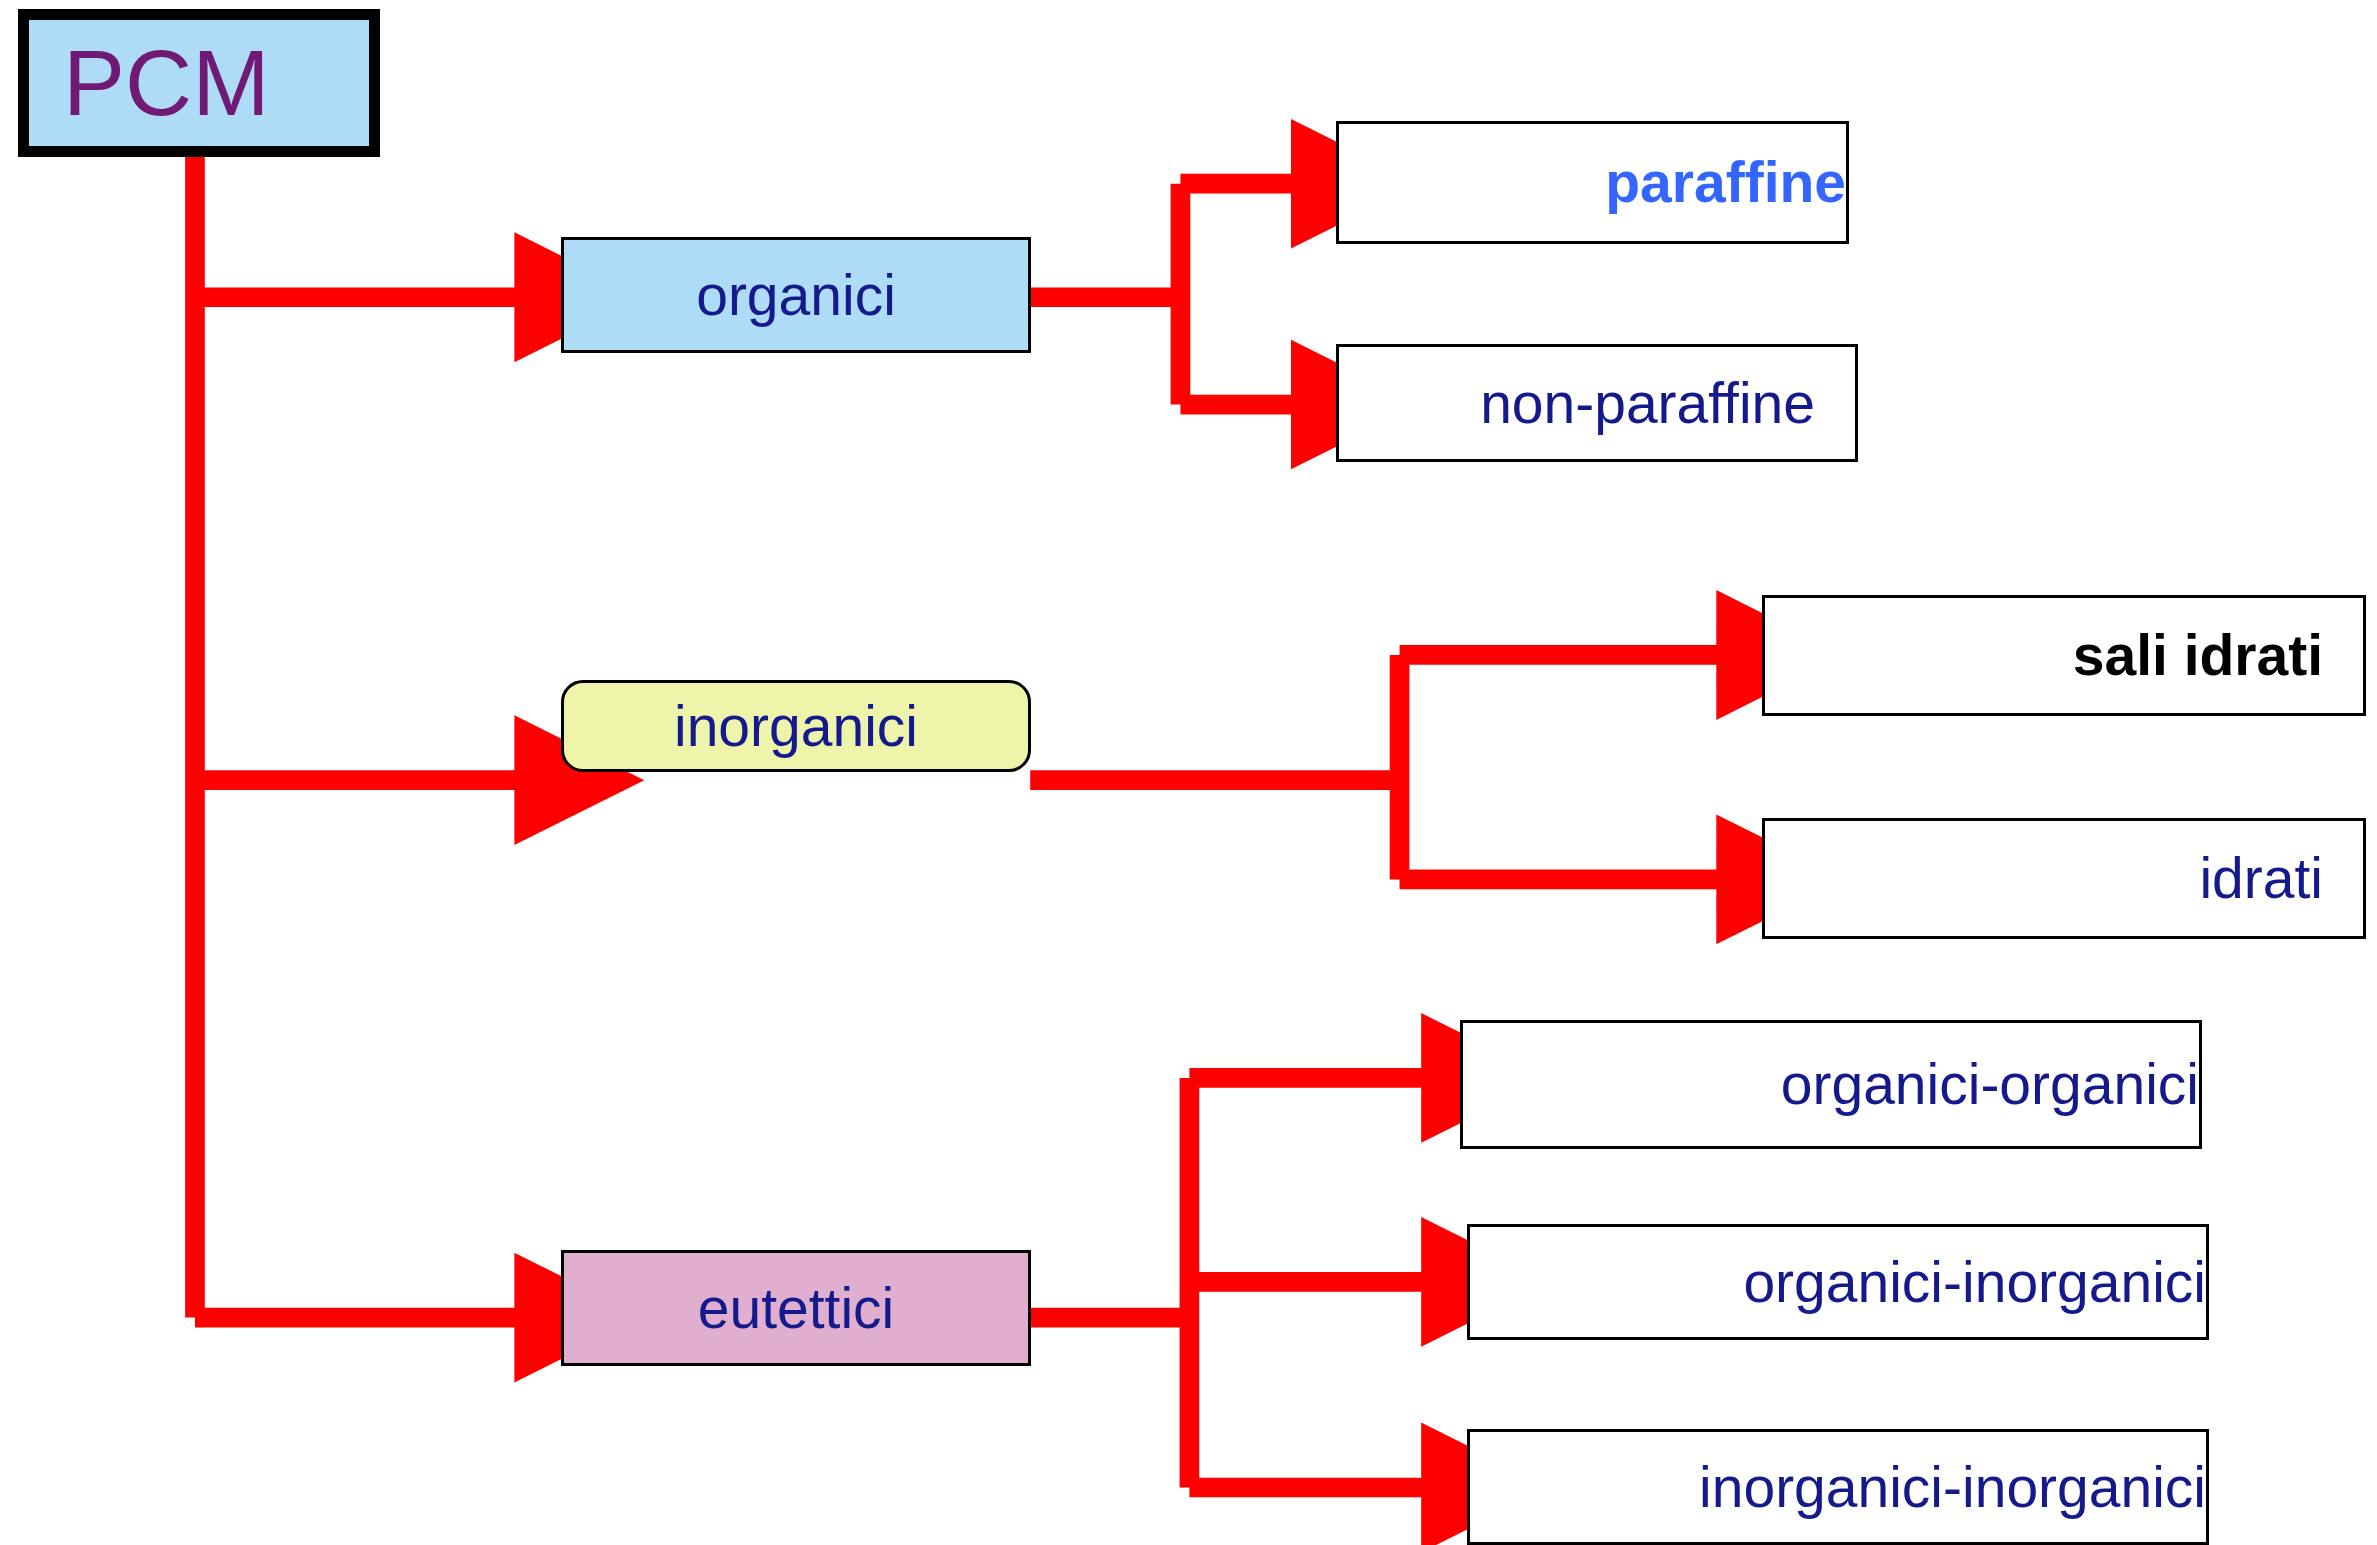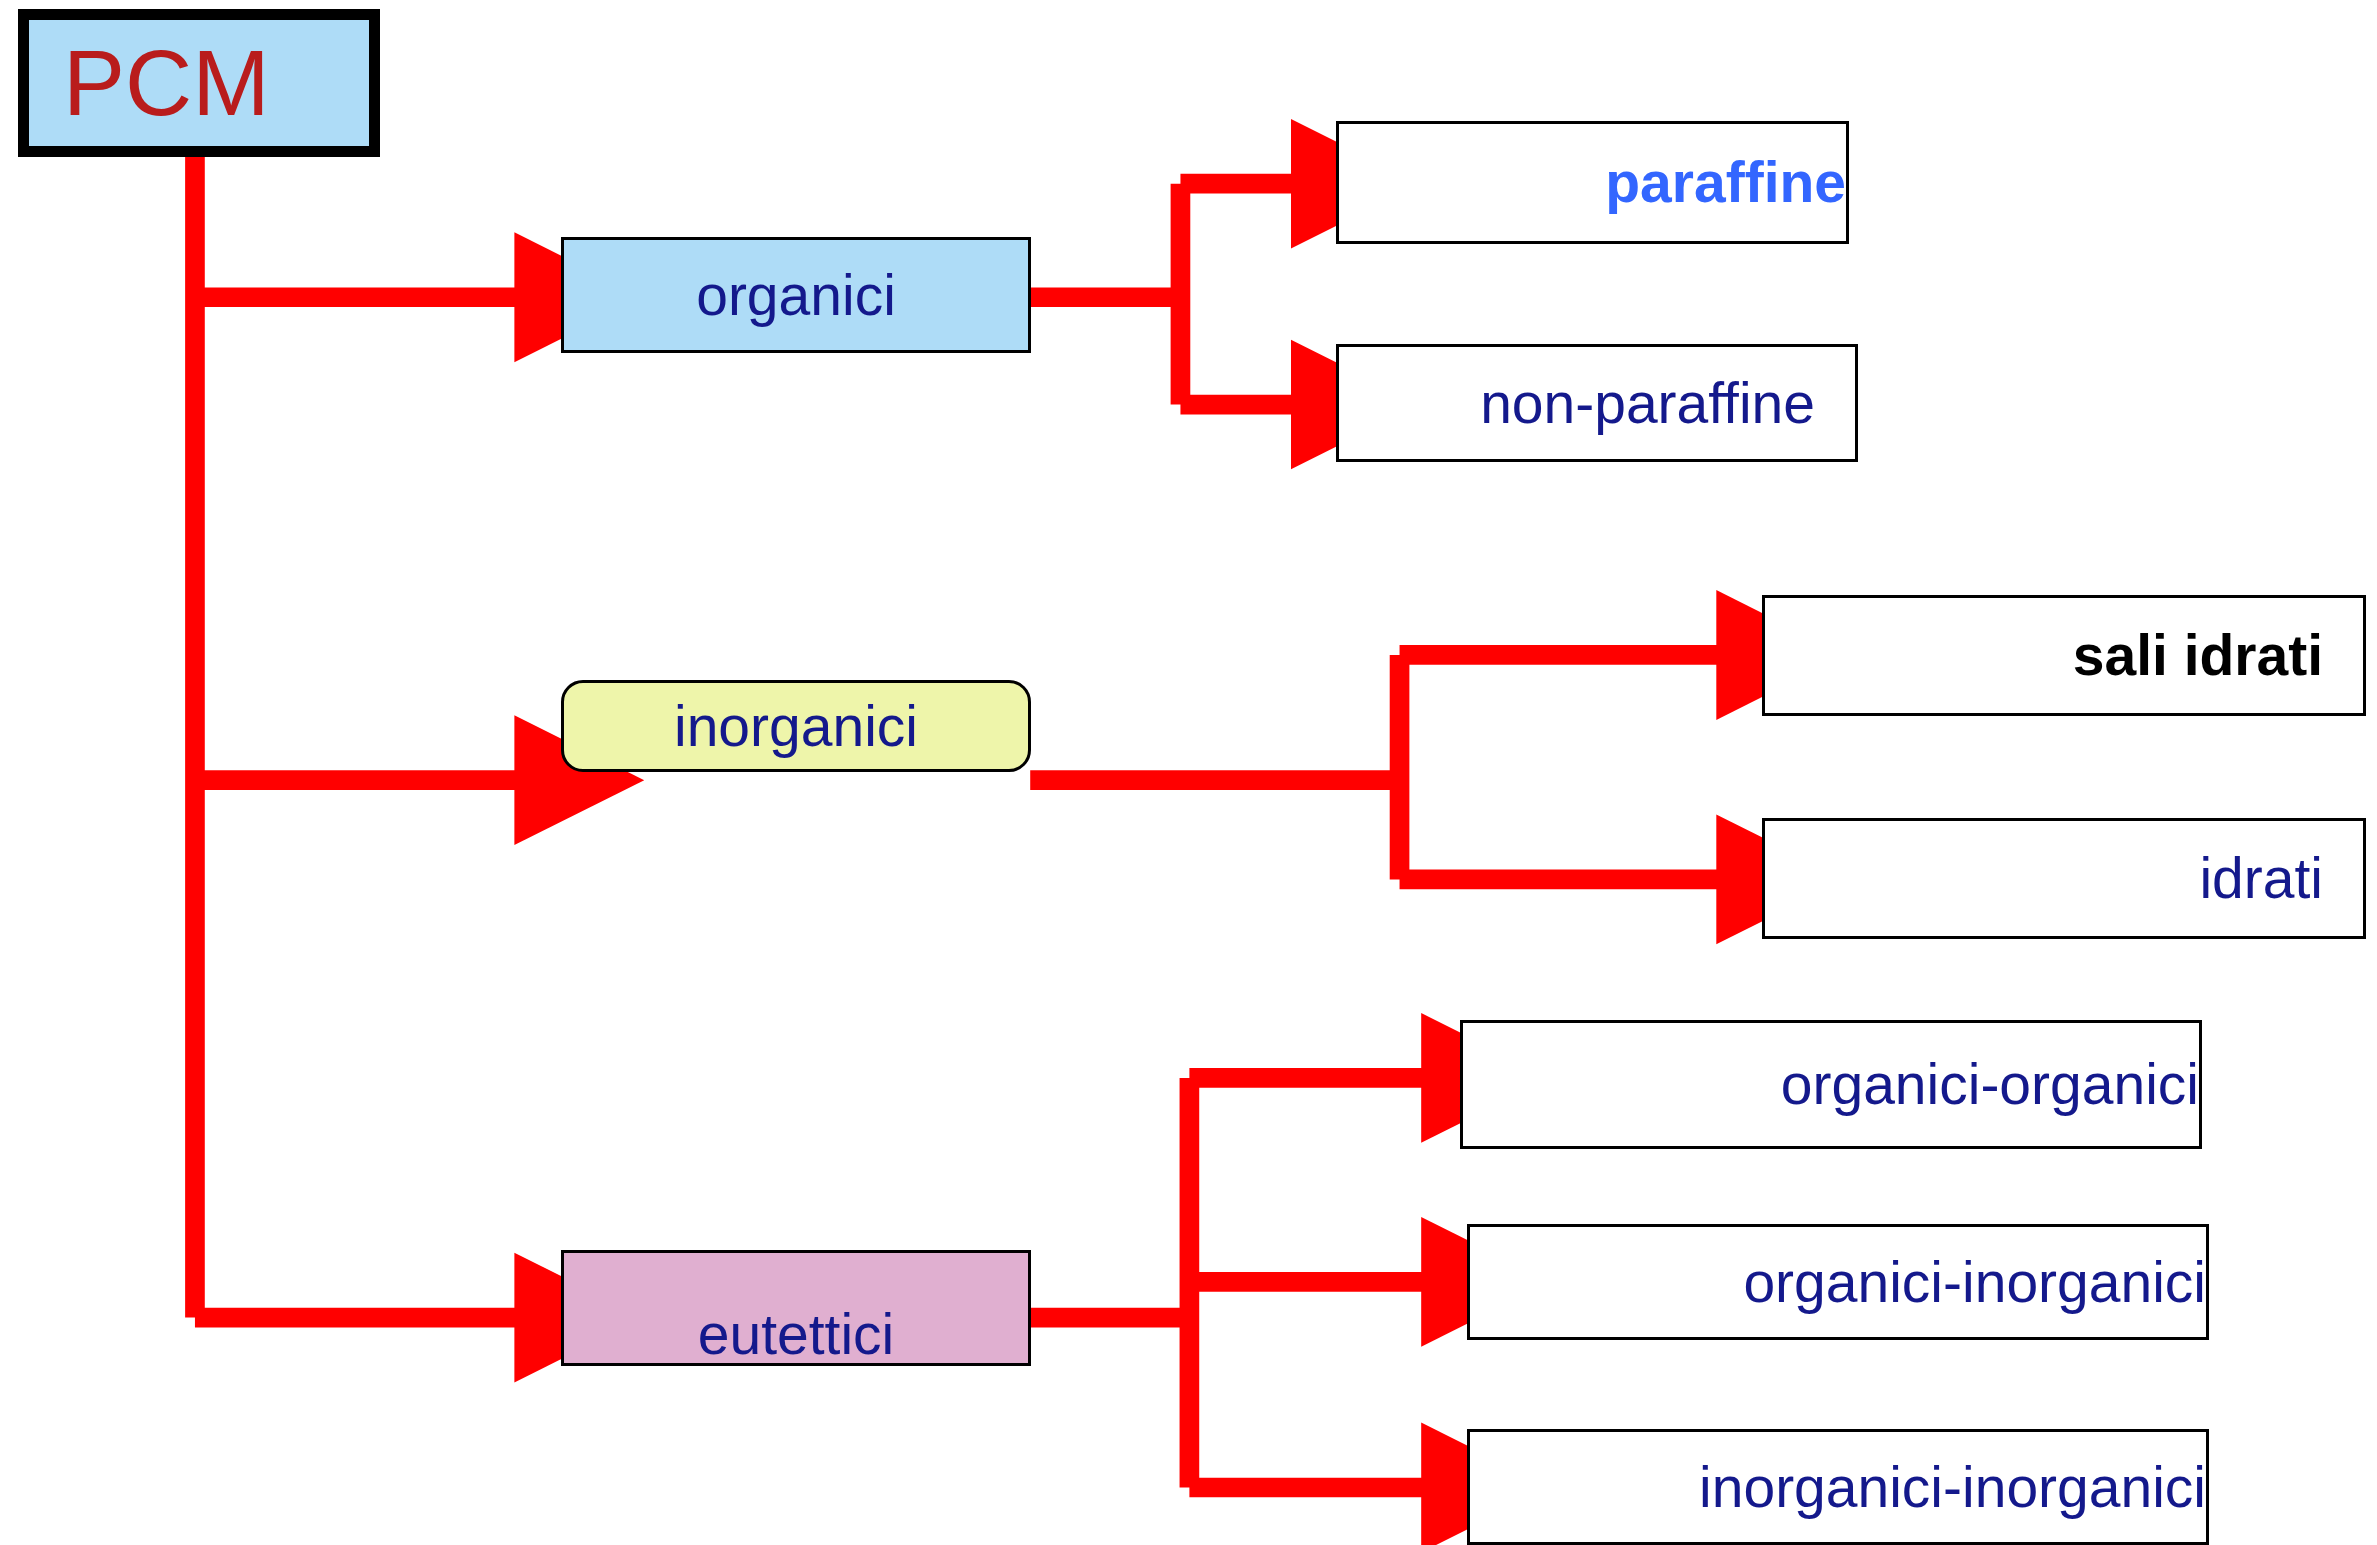--- a/index.html
+++ b/index.html
@@ -33,37 +33,36 @@
     background: #ffffff;
     border: 3.6px solid #000000;
     color: #14198C;
     font-size: 57px;
     line-height: 1.0;
     white-space: nowrap;
   }
   .node-root {
     border-width: 11.6px;
     background: #AEDCF7;
-    color: #b91c1c;
+    color: #701a75;
     font-size: 93px;
     justify-content: flex-start;
     padding-left: 34px;
   }
   .node-organici {
     background: #AEDCF7;
     justify-content: center;
   }
   .node-inorganici {
     background: #EEF5AA;
     justify-content: center;
   }
   .node-eutettici {
     background: #E0AFD0;
     justify-content: center;
-    align-items: flex-end;
   }
   .node-leaf-center { justify-content: flex-end; }
   .node-leaf-right  { justify-content: flex-end; padding-right: 40px; }
   .bold { font-weight: bold; }
 </style>
 </head>
 <body>
 
 <div id="canvas">
 

